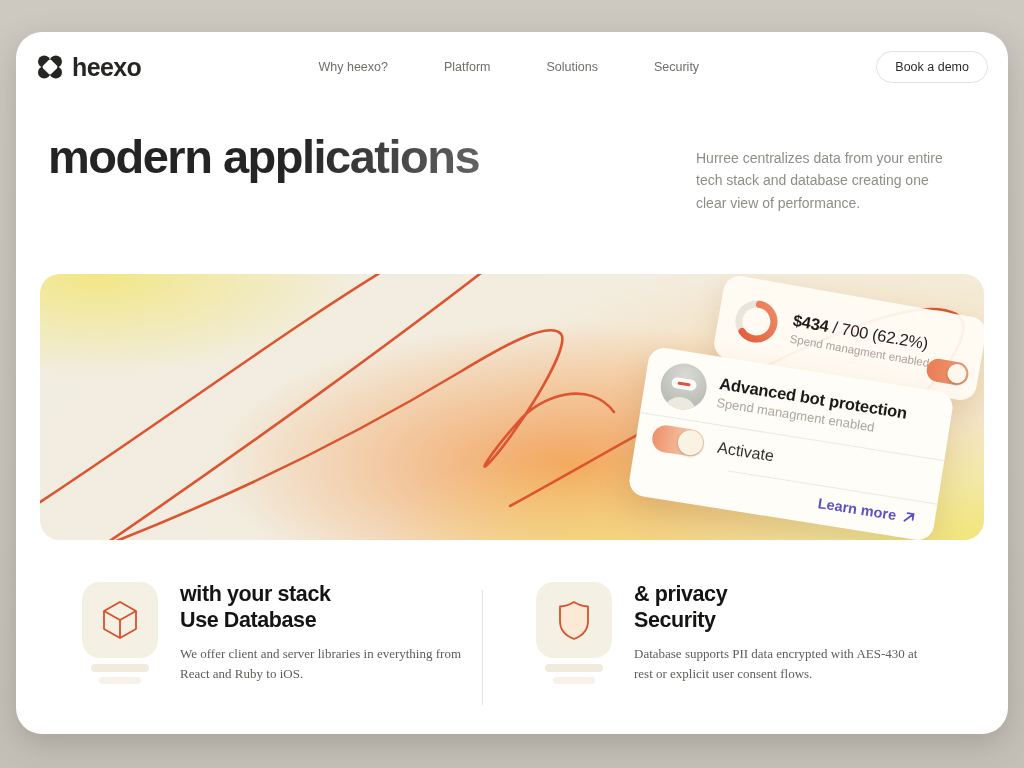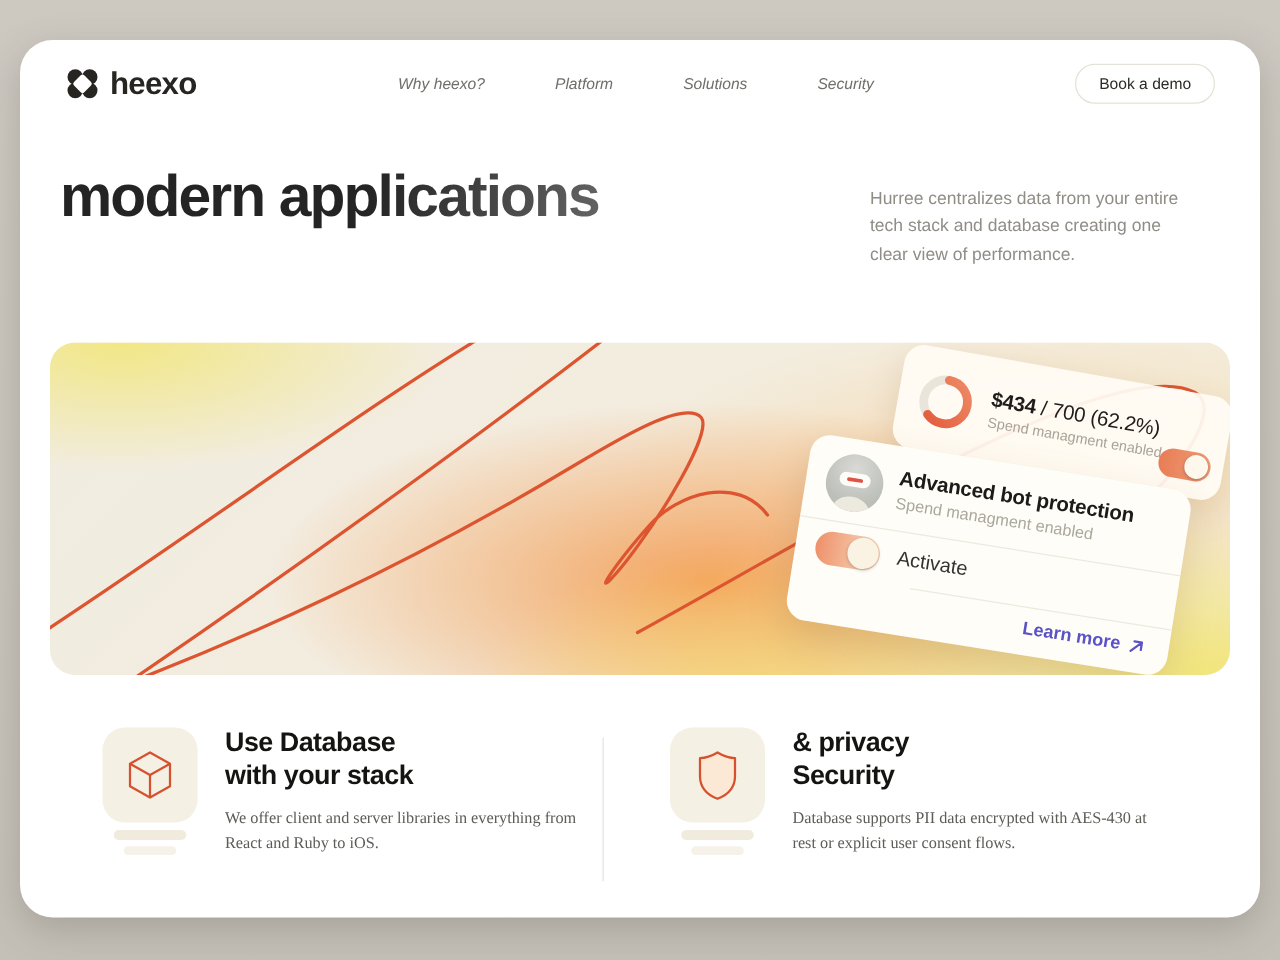--- a/index.html
+++ b/index.html
@@ -16,25 +16,25 @@
   }
   .stage{position:relative;width:1024px;height:768px;}
   .site-card{
     position:absolute;left:16px;top:32px;width:992px;height:702px;
     background:#ffffff;border-radius:26px;
     box-shadow:0 10px 30px rgba(80,75,65,.25);
     overflow:hidden;
   }
 
   
-  .navbar{display:flex;align-items:center;height:62px;padding:0 36px;margin-top:4px;}
+  .navbar{display:flex;align-items:center;height:62px;padding:0 20px;margin-top:4px;}
   .logo{display:flex;align-items:center;gap:8px;}
   .logo-text{font-size:25px;font-weight:700;color:var(--ink);letter-spacing:-.6px;}
   .nav-links{flex:1;display:flex;justify-content:center;gap:56px;}
-  .nav-link{font-size:12.5px;color:var(--navgray);cursor:pointer;background:none;border:none;font-family:inherit;font-style:italic;}
+  .nav-link{font-size:12.5px;color:var(--navgray);cursor:pointer;background:none;border:none;font-family:inherit;}
   .demo-btn{
     font-family:inherit;font-size:12.5px;color:#2c2b28;background:#fff;
     border:1px solid #e4e2d8;border-radius:16px;padding:8px 18px;cursor:pointer;
   }
 
   
   .hero{display:flex;align-items:flex-start;padding:32px 32px 0 32px;}
   .hero h1{
     font-size:47px;line-height:1.16;font-weight:700;letter-spacing:-1.5px;
     background:linear-gradient(102deg,#242424 40%,#a3a3a3 100%);
@@ -259,22 +259,22 @@
                 <path d="M4 12 L20 21 L36 12"></path>
                 <path d="M20 21 V39"></path>
               </svg>
             </span>
           </div>
           <div class="stack-bar1"></div>
           <div class="stack-bar2"></div>
         </div>
         <div>
           <h3>
+            <span>with your stack</span>
             <span>Use Database</span>
-            <span>with your stack</span>
           </h3>
           <p>We offer client and server libraries in everything from React and Ruby to iOS.</p>
         </div>
       </div>
 
       <div class="v-divider"></div>
 
       <div class="feature feature-2">
         <div class="tile-stack">
           <div class="tile">

